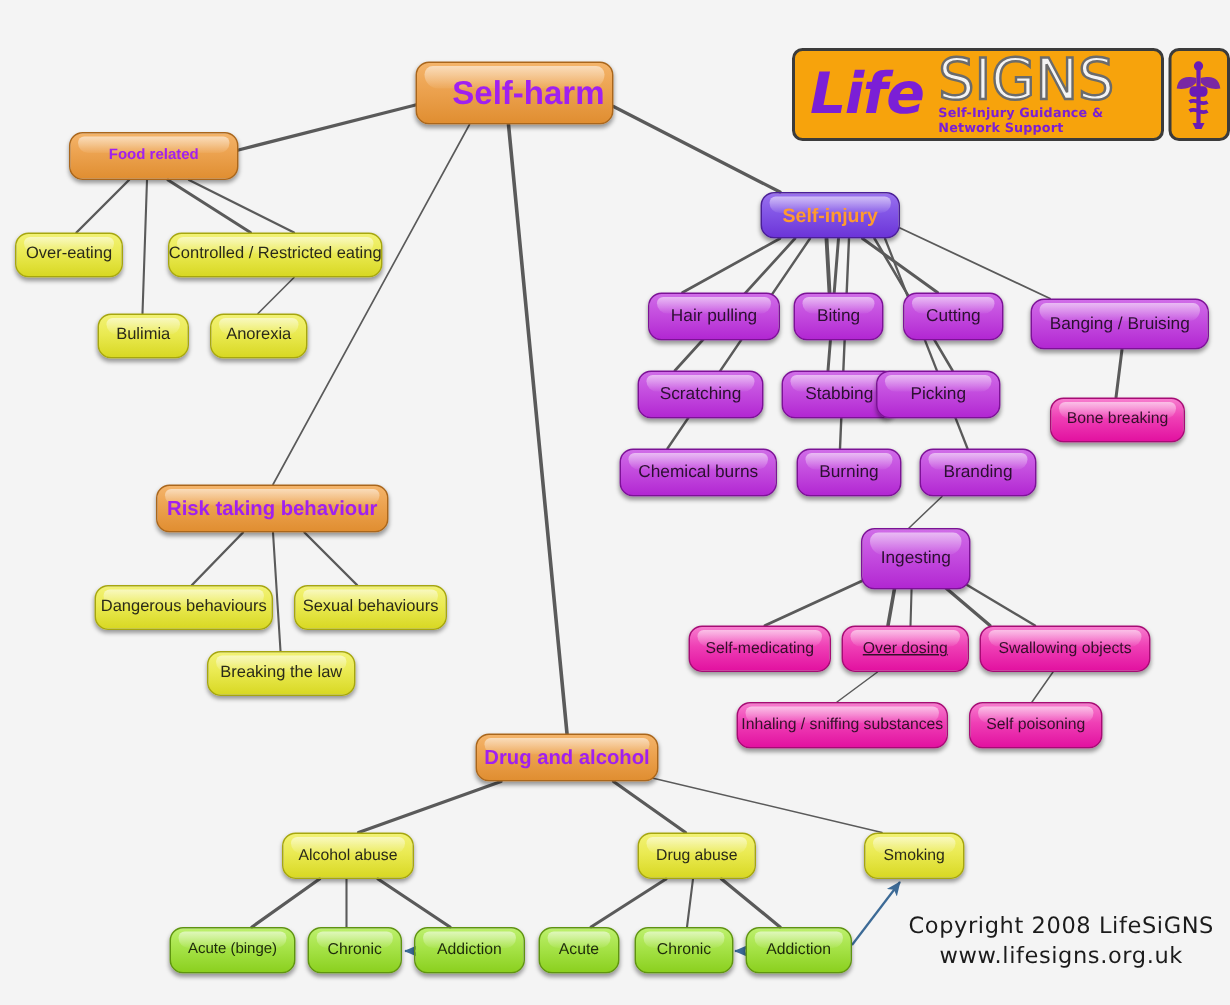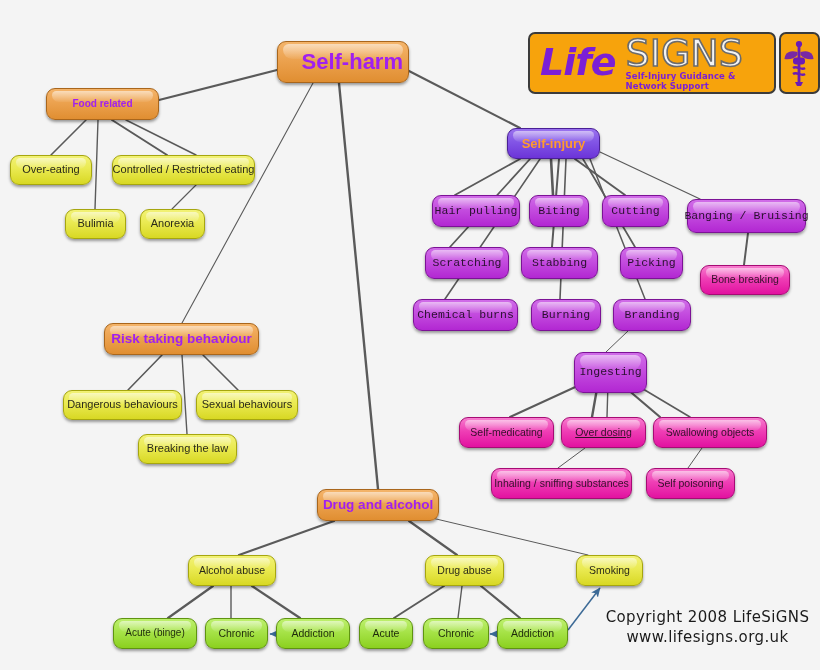--- a/index.html
+++ b/index.html
@@ -70,21 +70,20 @@
   .n-indigo {
     background: linear-gradient(to bottom, #9a72ee 0%, #8255e6 45%, #6c34d8 100%);
     border-color: #4a1f96;
     color: #ff9b2e;
     font-weight: bold;
   }
   .n-purple {
     background: linear-gradient(to bottom, #d06ce8 0%, #c44ddf 45%, #b227d2 100%);
     border-color: #7c1296;
     color: #2b1030;
-    font-family: Liberation Mono, monospace;
   }
   .n-pink {
     background: linear-gradient(to bottom, #f濃 0%, #ef3fb5 45%, #e211a0 100%);
     background: linear-gradient(to bottom, #f77cce 0%, #ef3fb5 45%, #e211a0 100%);
     border-color: #a60b74;
     color: #34102a;
   }
   .n-green {
     background: linear-gradient(to bottom, #bdf06d 0%, #a6e348 45%, #8bd01f 100%);
     border-color: #5f9410;
@@ -219,21 +218,21 @@
 
   <div id="node-layer">
       <div class="node n-root" style="left: 277px; top: 41px; width: 132px; height: 42px; font-size: 22px; justify-content: flex-end;">
         <span class="cap"></span>
         <span class="lbl">Self-harm</span>
       </div>
       <div class="node n-orange" style="left: 46px; top: 88px; width: 113px; height: 32px; font-size: 10px;">
         <span class="cap"></span>
         <span class="lbl">Food related</span>
       </div>
-      <div class="node n-yellow" style="left: 10px; top: 155px; width: 82px; height: 30px; font-size: 11px;">
+      <div class="node n-yellow" style="left: 10px; top: 155px; width: 72px; height: 30px; font-size: 11px;">
         <span class="cap"></span>
         <span class="lbl">Over-eating</span>
       </div>
       <div class="node n-yellow" style="left: 112px; top: 155px; width: 143px; height: 30px; font-size: 11px;">
         <span class="cap"></span>
         <span class="lbl">Controlled / Restricted eating</span>
       </div>
       <div class="node n-yellow" style="left: 65px; top: 209px; width: 61px; height: 30px; font-size: 11px;">
         <span class="cap"></span>
         <span class="lbl">Bulimia</span>
@@ -279,21 +278,21 @@
         <span class="lbl">Banging / Bruising</span>
       </div>
       <div class="node n-purple" style="left: 425px; top: 247px; width: 84px; height: 32px; font-size: 11.5px;">
         <span class="cap"></span>
         <span class="lbl">Scratching</span>
       </div>
       <div class="node n-purple" style="left: 521px; top: 247px; width: 77px; height: 32px; font-size: 11.5px;">
         <span class="cap"></span>
         <span class="lbl">Stabbing</span>
       </div>
-      <div class="node n-purple" style="left: 620px; top: 247px; width: 63px; height: 32px; font-size: 11.5px; align-items: center;">
+      <div class="node n-purple" style="left: 584px; top: 247px; width: 83px; height: 32px; font-size: 11.5px; align-items: center;">
         <span class="cap"></span>
         <span class="lbl">Picking</span>
       </div>
       <div class="node n-pink" style="left: 700px; top: 265px; width: 90px; height: 30px; font-size: 10.5px;">
         <span class="cap"></span>
         <span class="lbl">Bone breaking</span>
       </div>
       <div class="node n-purple" style="left: 413px; top: 299px; width: 105px; height: 32px; font-size: 11.5px;">
         <span class="cap"></span>
         <span class="lbl">Chemical burns</span>

